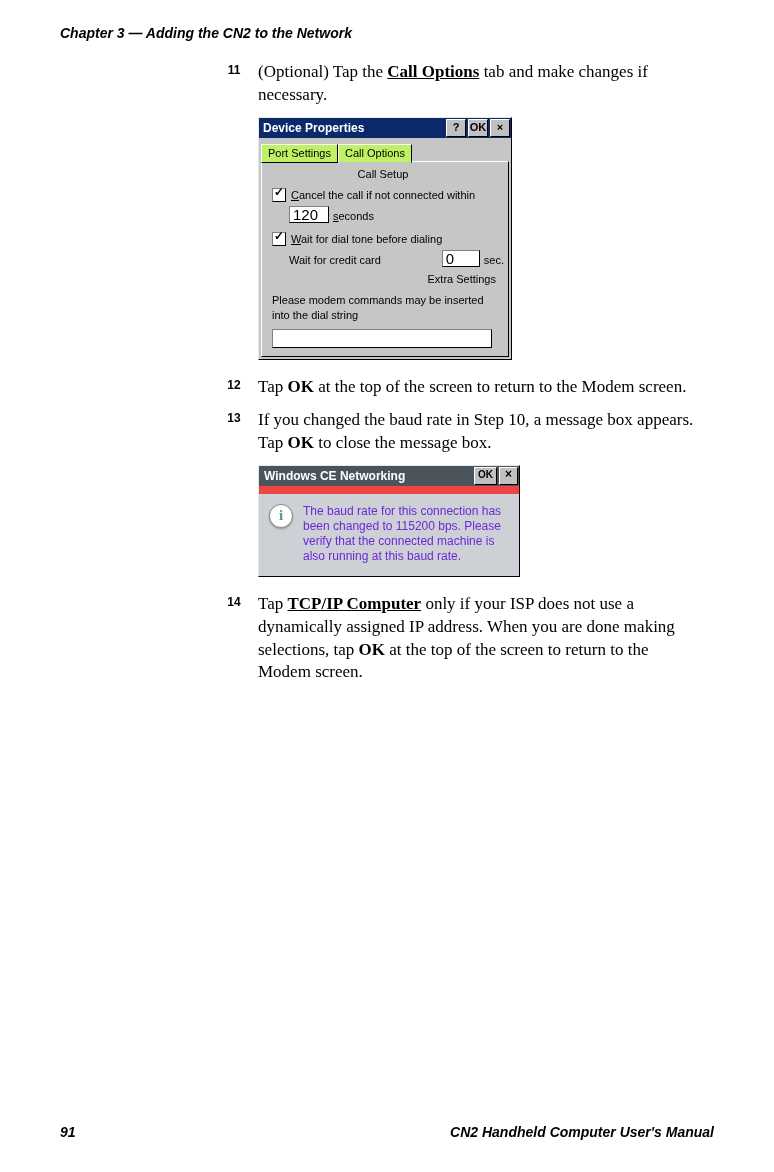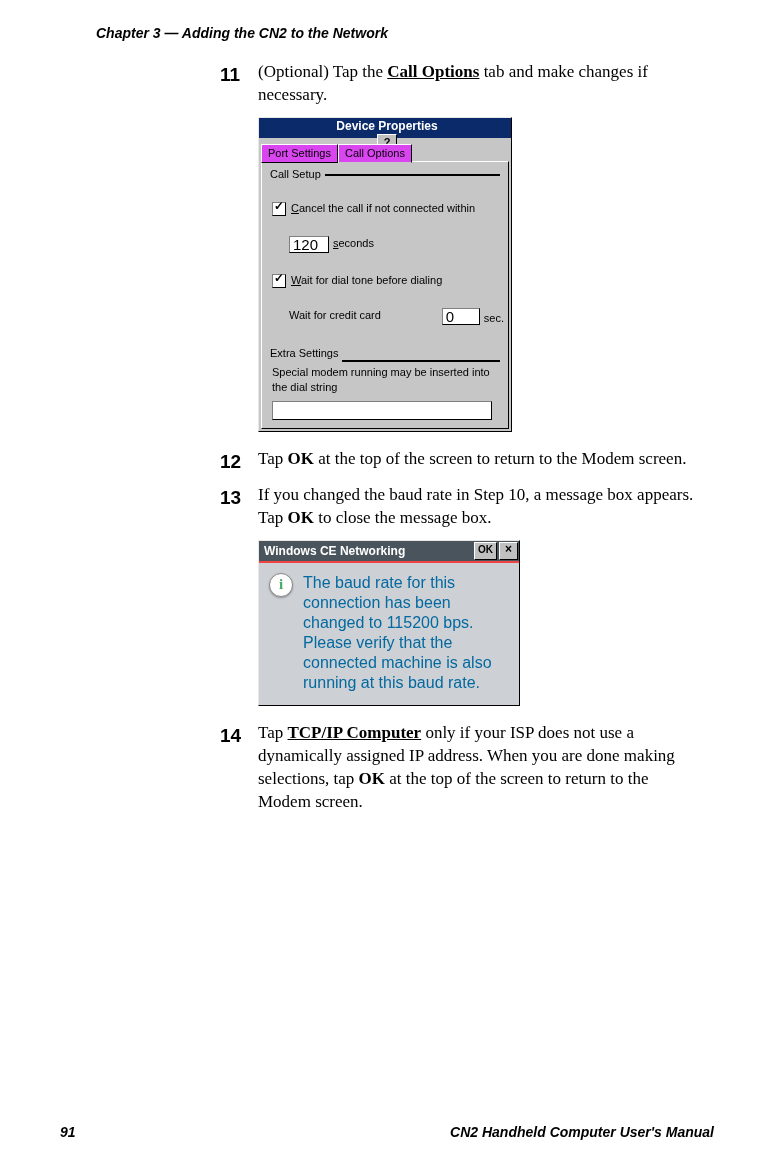--- a/index.html
+++ b/index.html
@@ -20,38 +20,37 @@
     height: 100%;
     display: flex;
     flex-direction: column;
   }
   .running-header {
     font-family: Arial, Helvetica, sans-serif;
     font-weight: bold;
     font-style: italic;
     font-size: 14px;
     margin-bottom: 18px;
-    margin-left: 36px;
   }
   .content {
     flex: 1;
     padding-left: 160px; 
     padding-right: 15px;
   }
   .step {
     display: flex;
     margin-bottom: 10px;
   }
   .step-num {
     font-family: Arial, Helvetica, sans-serif;
     font-weight: bold;
-    font-size: 19px;
+    font-size: 12px;
     width: 28px;
     flex-shrink: 0;
-    text-align: left;
+    text-align: center;
     padding-right: 10px;
     padding-top: 1px;
   }
   .step-text {
     flex: 1;
   }
   .step-text b { font-weight: bold; }
   .step-text u { text-decoration: underline; }
   .fig-wrap {
     margin: 10px 0 16px 38px;
@@ -69,21 +68,20 @@
   }
   .dp-title {
     background: #0a2a6a;
     color: #fff;
     display: flex;
     align-items: center;
     height: 20px;
     padding-left: 4px;
     font-weight: bold;
     font-size: 12px;
-    flex-direction: column;
   }
   .dp-title .spacer { flex: 1; }
   .tbtn {
     width: 18px;
     height: 16px;
     background: #c0c0c0;
     border: 1px solid #000;
     border-top-color: #fff;
     border-left-color: #fff;
     margin: 0 1px;
@@ -99,21 +97,21 @@
     padding: 2px;
   }
   .tabs {
     display: flex;
     align-items: flex-end;
     position: relative;
     top: 2px;
     z-index: 2;
   }
   .tab {
-    background: #d946ef;
+    background: #bef264;
     border: 1px solid #000;
     border-top-color:#fff; border-left-color:#fff;
     padding: 1px 6px;
     font-size: 11px;
     position: relative;
   }
   .tab.inactive { margin-top: 2px; border-bottom: 1px solid #000; }
   .tab.active { border-bottom: 1px solid #c6c6c6; z-index: 3; }
   .tab-panel {
     border: 1px solid #000;
@@ -122,24 +120,25 @@
     padding: 3px 8px 8px 8px;
     position: relative;
     z-index: 1;
   }
   .field-label {
     font-size: 11px;
     position: relative;
     display: flex;
     align-items: center;
     margin: 2px 0 0 0;
+    flex-direction: column;
   }
   .field-label .txt { background:#c6c6c6; padding-right:4px; z-index:2; }
   .field-label .rule { flex:1; height:0; border-top:2px solid #000; position:relative; top:1px; }
-  .cb-row { display:flex; align-items:flex-start; margin:20px 0; font-size:11px; }
+  .cb-row { display:flex; align-items:flex-end; margin:4px 0; font-size:11px; }
   .cb {
     width:12px; height:12px; background:#fff; border:1px solid #000;
     border-top-color:#808080; border-left-color:#808080;
     margin:1px 5px 0 2px; flex-shrink:0;
     text-align:center; font-size:11px; line-height:10px; font-weight:bold;
   }
   .cb.checked::before { content:"✓"; display:block; font-size:12px; margin-top:-2px; }
   .cb-text u { text-decoration: underline; }
   .numbox {
     display:inline-block; width:32px; height:15px; background:#fff;
@@ -162,21 +161,21 @@
   }
   .msgbox .mtitle {
     background:#4a545c;
     color:#fff;
     display:flex;
     align-items:center;
     height:20px;
     padding-left:5px;
     font-weight:bold;
     font-size:12px;
-    border-bottom:2px solid #ef4444;
+    border-bottom:8px solid #ef4444;
   }
   .msgbox .mtitle .spacer{flex:1;}
   .okbtn {
     background:#c0c0c0; color:#000;
     border:1px solid #000; border-top-color:#fff; border-left-color:#fff;
     font-family: Arial, sans-serif;
     font-size:10px; font-weight:bold;
     padding:0 3px; height:16px; line-height:14px; margin:0 1px;
   }
   .xbtn {
@@ -188,21 +187,21 @@
   .mbody { display:flex; padding:10px 10px 12px 8px; color:#2c2f33; }
   .info-ball {
     width:22px; height:22px; border-radius:50%;
     background:#fff; border:1px solid #888;
     box-shadow: 0 1px 2px rgba(0,0,0,.3);
     color:#4a6; font-weight:bold; font-size:15px;
     font-family: "Times New Roman", serif;
     text-align:center; line-height:20px;
     margin:0 10px 0 2px; flex-shrink:0;
   }
-  .mtext { line-height:1.25; font-size:16px; color:#0369a1; }
+  .mtext { line-height:1.25; font-size:12px; color:#6d28d9; }
 
   
   .footer {
     display:flex;
     justify-content:space-between;
     font-family: Arial, Helvetica, sans-serif;
     font-weight:bold; font-style:italic;
     font-size:14px;
     margin-top:auto;
     padding-top:20px;
@@ -262,21 +261,21 @@
               <span>Wait for credit card</span>
               <span>
                 <span class="numbox" style="width:30px;">0</span><span>sec.</span>
               </span>
             </div>
 
             <div class="field-label" style="margin-top:4px;align-items:flex-end;">
               <span class="txt">Extra Settings</span>
               <span class="rule"></span>
             </div>
-            <div style="font-size:11px; margin:4px 0 0 2px;">Special modem running may be inserted into the dial string</div>
+            <div style="font-size:11px; margin:4px 0 0 2px;">Please modem commands may be inserted into the dial string</div>
             <div class="wide-input"></div>
           </div>
         </div>
       </div>
     </div>
 
     <div class="step">
       <div class="step-num">12</div>
       <div class="step-text">
         <span>Tap </span><b>OK</b><span> at the top of the screen to return to the Modem screen.</span>

